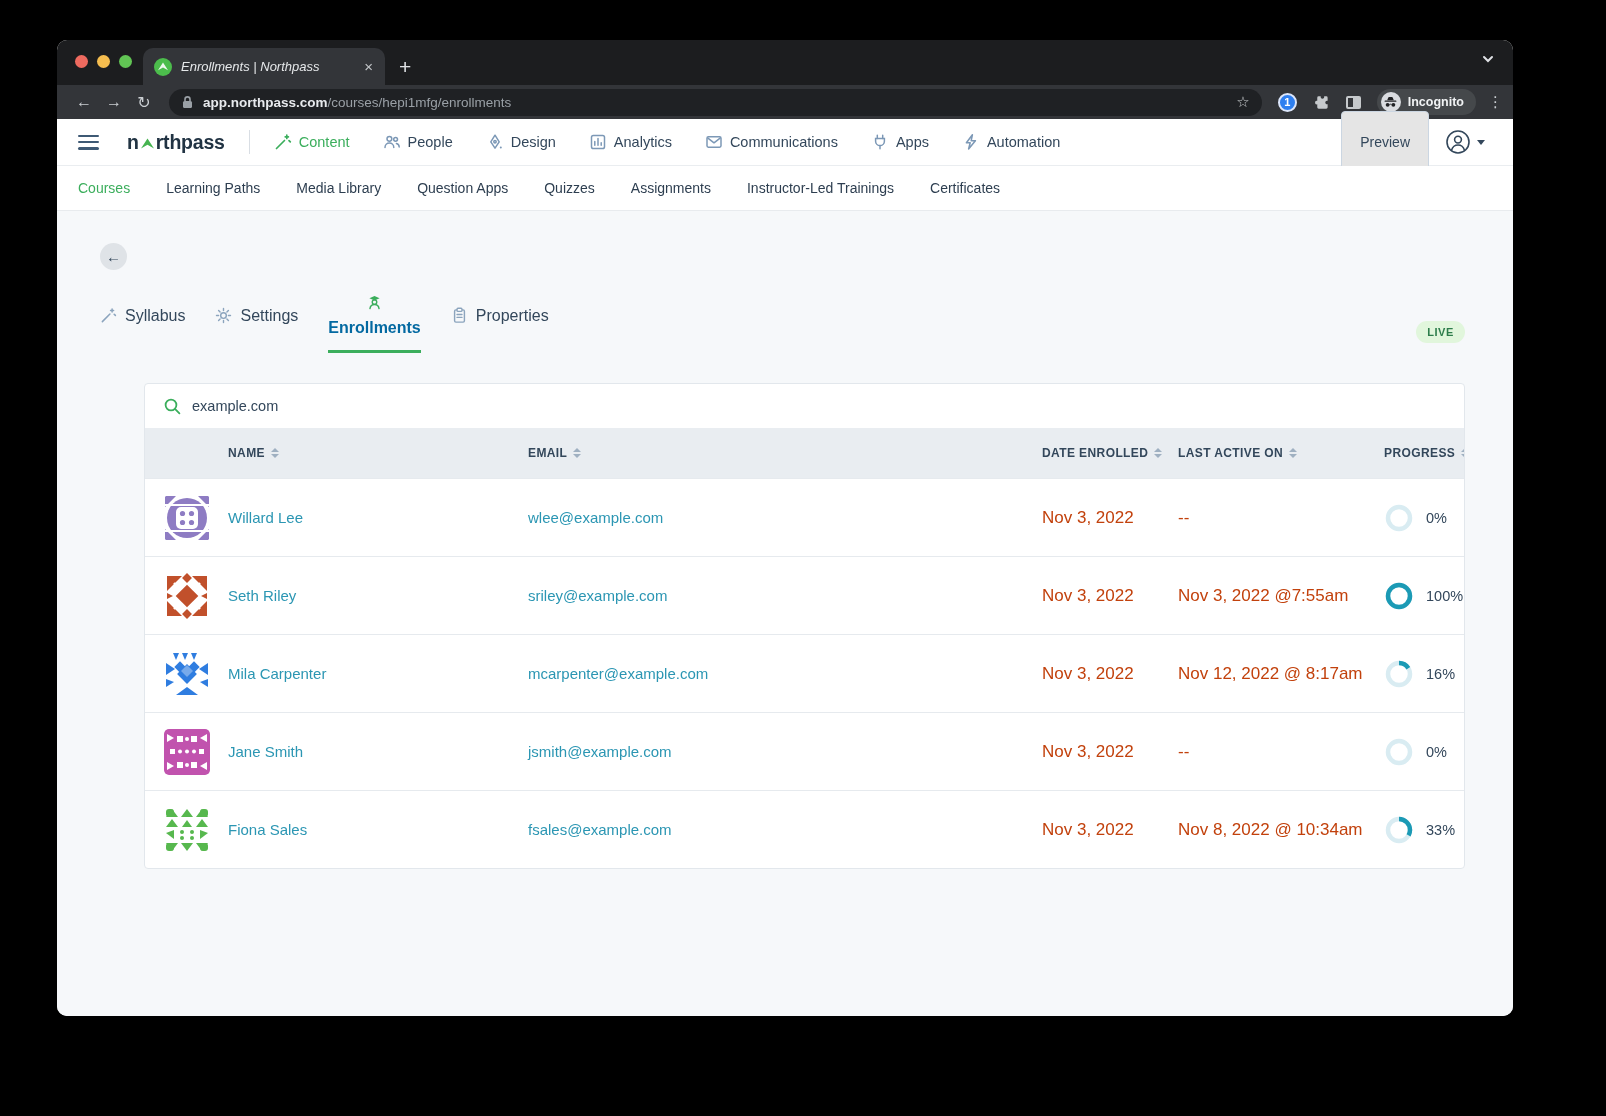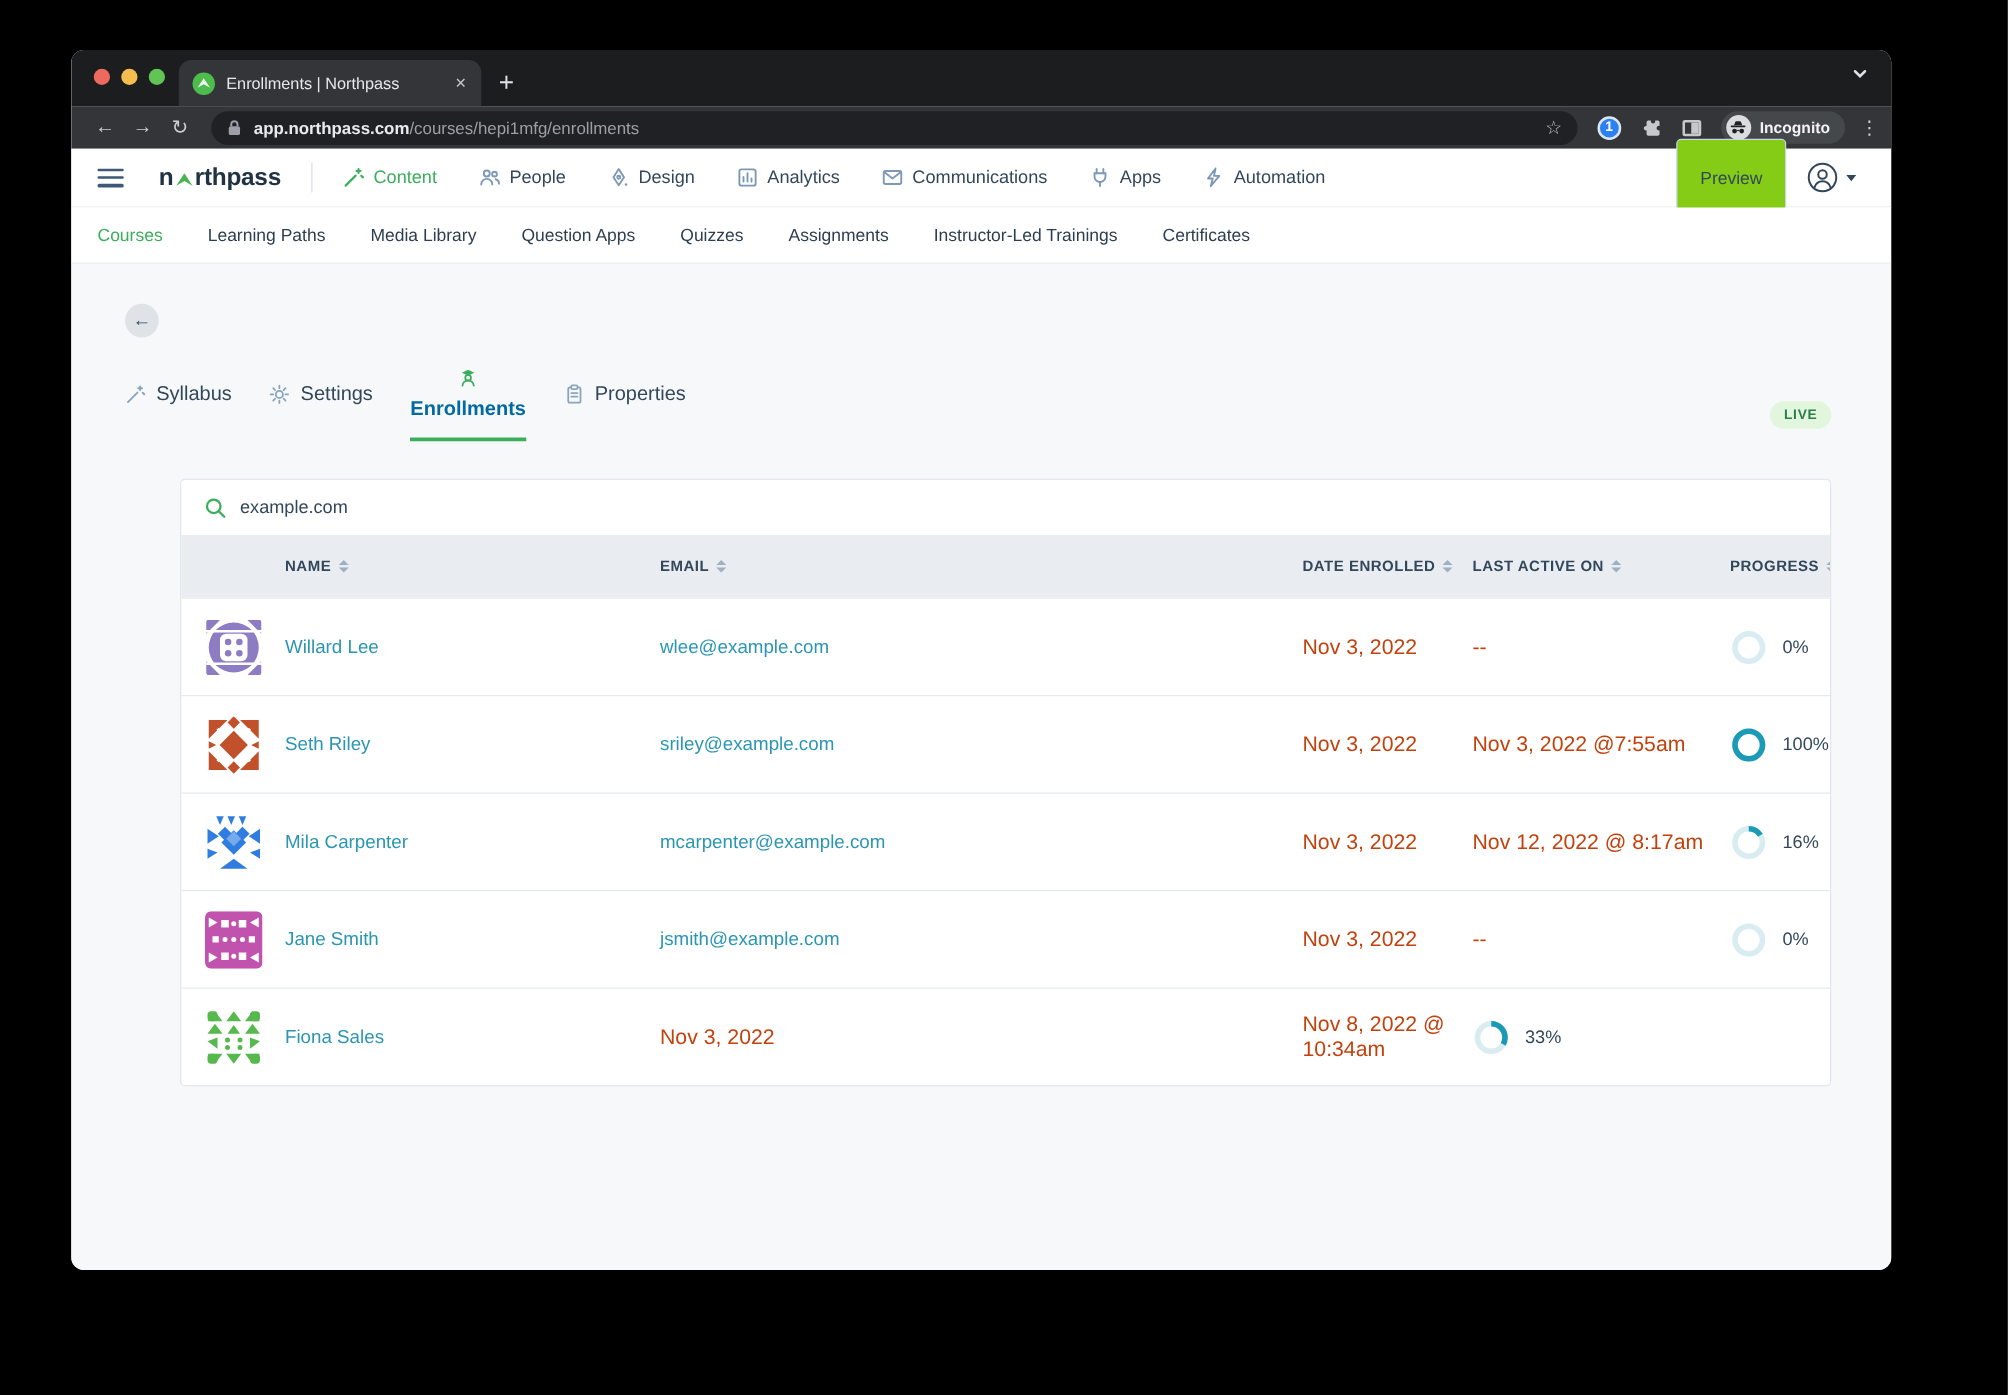--- a/index.html
+++ b/index.html
@@ -8,21 +8,21 @@
   .window { position:absolute; left:57px; top:40px; width:1456px; height:976px; border-radius:10px; overflow:hidden; display:flex; flex-direction:column; background:#fff; box-shadow:0 18px 50px rgba(0,0,0,.6); }
 
   
   .tabstrip { height:45px; background:#1c1d1f; display:flex; align-items:flex-end; flex:none; position:relative; }
   .traffic { display:flex; gap:9px; align-items:center; position:absolute; left:18px; top:15px; }
   .light { width:13px; height:13px; border-radius:50%; }
   .light.red { background:#ee6a5f; } .light.yellow { background:#f5bd4f; } .light.green { background:#61c454; }
   .tab { margin-left:86px; width:242px; height:37px; background:#333539; border-radius:10px 10px 0 0; display:flex; align-items:center; padding:0 10px 0 11px; gap:9px; }
   .favicon { width:18px; height:18px; border-radius:50%; background:#4cbd4c; position:relative; flex:none; }
   .favicon svg { position:absolute; left:0; top:0; }
-  .tab-title { color:#e6e8ea; font-size:13px; flex:1; white-space:nowrap; overflow:hidden; }
+  .tab-title { color:#e6e8ea; font-size:13px; flex:1; white-space:nowrap; overflow:hidden;font-style:italic; }
   .tab-close { color:#c3c6c9; font-size:15px; cursor:default; padding:0 2px; }
   .newtab { color:#dfe1e5; font-size:21px; font-weight:300; margin:0 0 6px 14px; }
   .strip-chevron { position:absolute; right:18px; top:12px; color:#dfe1e5; }
 
   
   .toolbar { height:34px; background:#333539; display:flex; align-items:center; padding:0 10px 0 14px; gap:4px; flex:none; }
   .navbtn { color:#cbcfd3; font-size:16px; width:26px; text-align:center; }
   .urlbox { flex:1; height:27px; margin:0 6px 0 8px; background:#1f2124; border-radius:14px; display:flex; align-items:center; padding:0 12px; gap:9px; }
   .url-host { color:#e8eaed; font-size:13.5px; font-weight:600; }
   .url-path { color:#9aa0a6; font-size:13.5px; }
@@ -42,21 +42,21 @@
   .burger i { display:block; height:2.6px; background:#3e5974; border-radius:2px; }
   .brand { display:flex; align-items:center; font-size:19.5px; font-weight:700; color:#213343; letter-spacing:-.2px; }
   .brand svg { margin:3px 1px 0; }
   .hdr-divider { width:1px; height:24px; background:#d9dee4; margin:0 24px; }
   .mainnav { display:flex; align-items:center; gap:33px; }
   .nav-item { display:flex; align-items:center; gap:7px; font-size:14.5px; color:#33475b; cursor:pointer; }
   .nav-item svg { stroke:#7c98b6; }
   .nav-item.active { color:#3bae5c;justify-content:center; }
   .nav-item.active svg { stroke:#3bae5c; }
   .hdr-right { margin-left:auto; display:flex; align-items:center; gap:16px; }
-  .preview-btn { border:1px solid #cbd6e2; background:#84cc16; border-radius:4px; padding:22px 18px; font-size:14px; color:#33475b; font-family:inherit; }
+  .preview-btn { border:1px solid #cbd6e2; background:#e5e5e5; border-radius:4px; padding:22px 18px; font-size:14px; color:#33475b; font-family:inherit; }
   .user-menu { display:flex; align-items:center; gap:6px; }
   .caret-down { width:0; height:0; border-left:4.5px solid transparent; border-right:4.5px solid transparent; border-top:5.5px solid #33475b; }
 
   
   .subnav { height:45px; background:#fff; border-bottom:1px solid #e8ebee; display:flex; align-items:center; gap:36px; padding:0 21px; flex:none; }
   .subnav-item { font-size:14px; color:#2d3e50; cursor:pointer; }
   .subnav-item.active { color:#3bae5c; }
 
   
   .page { flex:1; background:#f6f8fa; padding:32px 48px 0 43px; overflow:hidden; }
@@ -498,20 +498,21 @@
                   <rect x="36" y="36" width="8" height="8" rx="3"></rect>
                 <circle cx="18" cy="25" r="2"></circle>
                   <circle cx="28" cy="25" r="2"></circle>
                   <circle cx="18" cy="31" r="2"></circle>
                   <circle cx="28" cy="31" r="2"></circle>
                 <polygon points="23,13 28,20 18,20"></polygon>
               </g>
             </svg>
           </span>
           <span class="link">Fiona Sales</span>
+          <span class="link">fsales@example.com</span>
           <span class="cell-plain">Nov 3, 2022</span>
           <span class="cell-plain">Nov 8, 2022 @ 10:34am</span>
           <span class="progress-cell">
             <svg width="30" height="30" viewBox="0 0 30 30">
                 <circle cx="15" cy="15" r="11" fill="none" stroke="#d9ecf2" stroke-width="4.5"></circle>
                 <circle cx="15" cy="15" r="11" fill="none" stroke="#1b9ab5" stroke-width="4.5" transform="rotate(-90 15 15)" stroke-dasharray="22.807962665061897 69.11503837897544"></circle>
               </svg>
             <span class="pct">33%</span>
           </span>
         </div>

